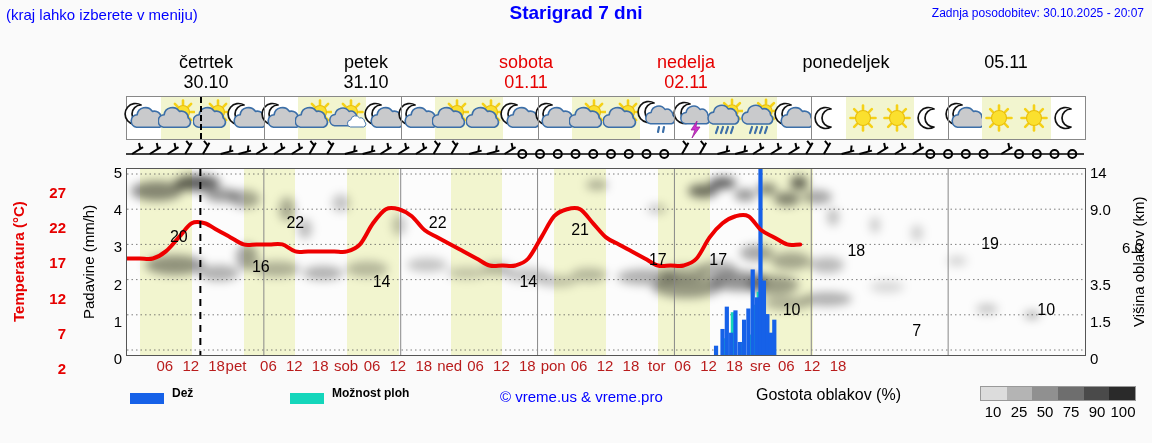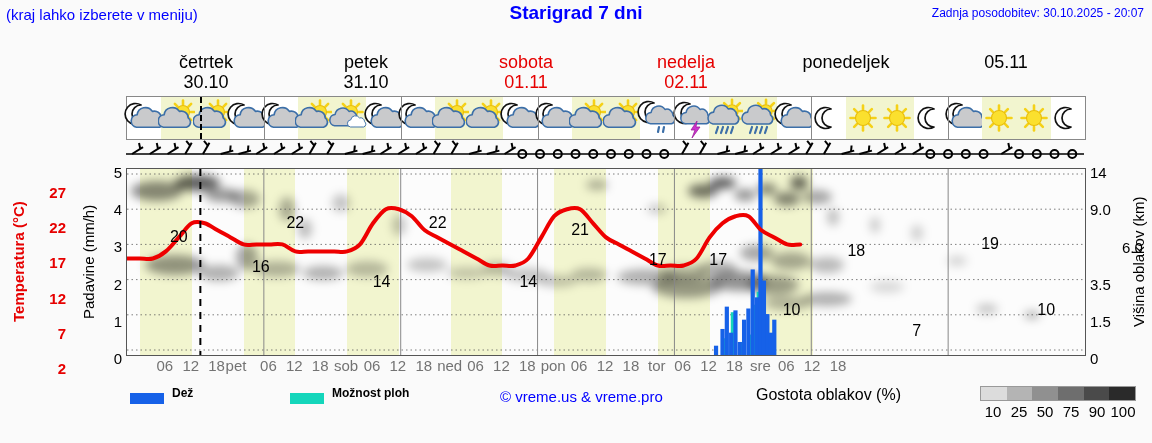--- a/index.html
+++ b/index.html
@@ -54,21 +54,21 @@
   #precip-ticks div{position:absolute;right:0;color:#000;font-size:15px;text-align:right;}
   #cloud-ticks{left:1090px;top:160px;width:42px;height:204px;}
   #cloud-ticks div{position:absolute;left:0;color:#000;font-size:15px;}
   #cloud-axis-title{left:1126px;top:168px;height:188px;width:24px;
       color:#000;font-size:15px;
       writing-mode:vertical-rl;transform:rotate(180deg);
       display:flex;align-items:center;justify-content:center;}
 
   
   #xticks{left:126px;top:357px;width:960px;height:22px;}
-  #xticks span{position:absolute;top:0;transform:translateX(-50%);font-size:15px;color:#737373;white-space:nowrap;}
+  #xticks span{position:absolute;top:0;transform:translateX(-50%);font-size:15px;color:#b91c1c;white-space:nowrap;}
 
   
   #legend{left:130px;top:386px;width:600px;height:26px;}
   .lg-swatch{position:absolute;top:7px;width:34px;height:11px;}
   .lg-text{position:absolute;top:0;font-size:12px;font-weight:bold;color:#000;white-space:nowrap;}
   #copyright{left:500px;top:388px;color:#0000ff;font-size:15px;white-space:nowrap;}
   #cloudlegend{right:8px;top:384px;width:400px;height:46px;}
   #cl-title{position:absolute;left:12px;top:2px;font-size:16px;color:#000;white-space:nowrap;}
   #cl-bar{position:absolute;right:8px;top:2px;width:156px;height:15px;display:flex;border:1px solid #999;box-sizing:border-box;}
   #cl-bar div{flex:1 1 0;}

